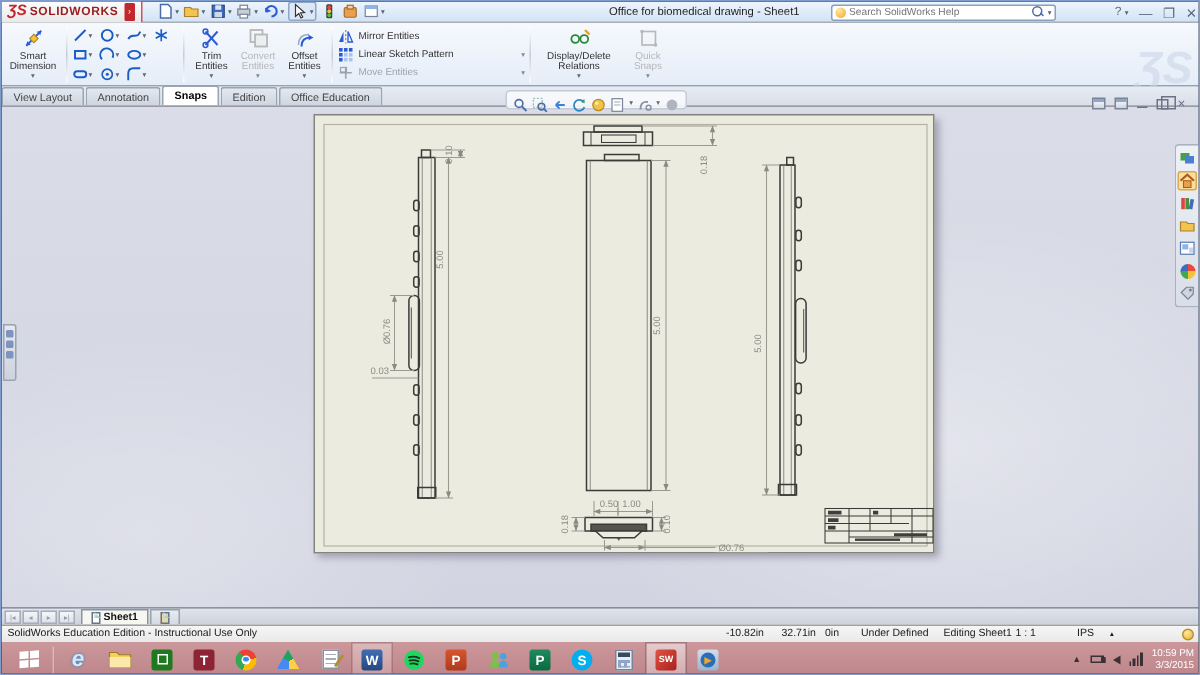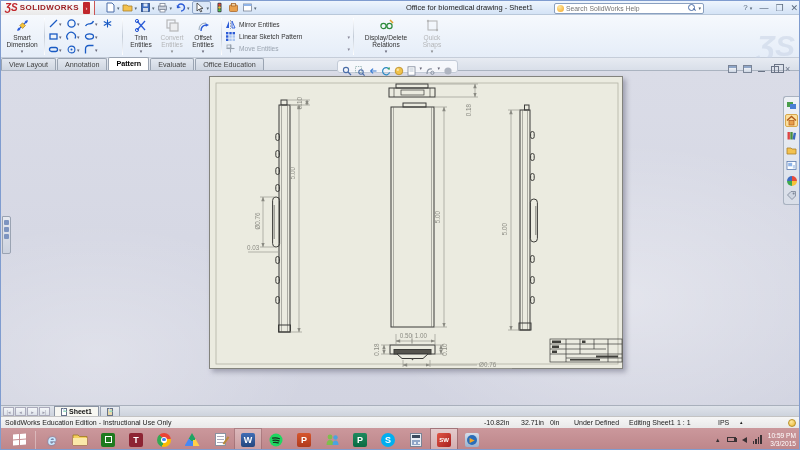--- a/index.html
+++ b/index.html
@@ -375,22 +375,22 @@
       <span class="lbl">Quick
 Snaps</span>
       <span class="dd">▾</span>
     </div>
     <div class="ds-mark">ƷS</div>
   </div>
 
   <div class="tabstrip">
     <div class="ctab">View Layout</div>
     <div class="ctab">Annotation</div>
-    <div class="ctab active">Pattern</div>
-    <div class="ctab">Evaluate</div>
+    <div class="ctab active">Snaps</div>
+    <div class="ctab">Edition</div>
     <div class="ctab">Office Education</div>
   </div>
 
   <div class="headsup">
     <span class="hu"><svg viewBox="0 0 10 10" width="10" height="10">
           <circle cx="4" cy="4" r="2.6" fill="none" stroke="#4a6da8" stroke-width="1.1"></circle>
           <line x1="6" y1="6" x2="9" y2="9" stroke="#4a6da8" stroke-width="1.2"></line>
         </svg></span>
     <span class="hu"><svg viewBox="0 0 10 10" width="10" height="10">
           <rect x="0.5" y="0.5" width="6" height="6" fill="none" stroke="#8aa" stroke-dasharray="1.4 1" stroke-width=".8"></rect>

